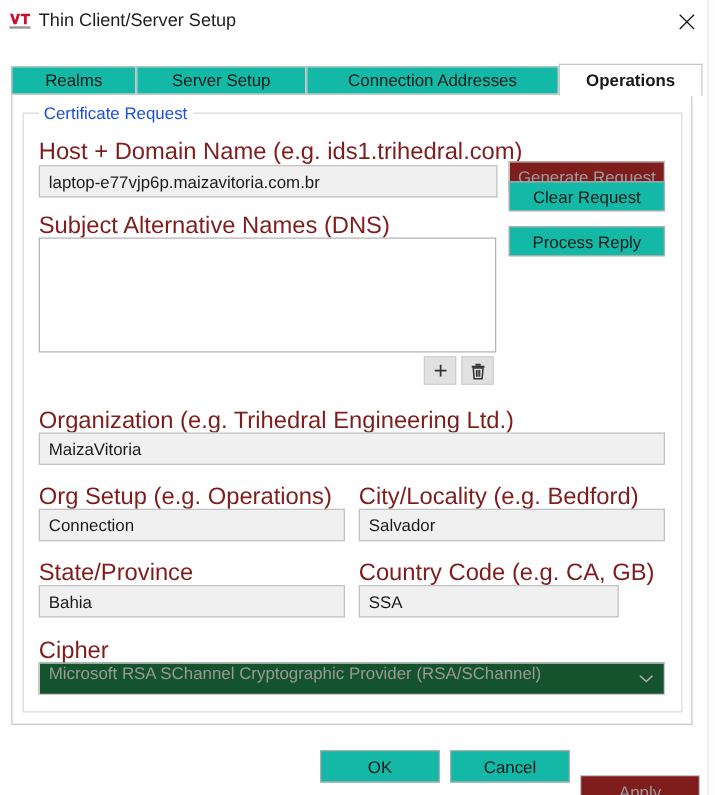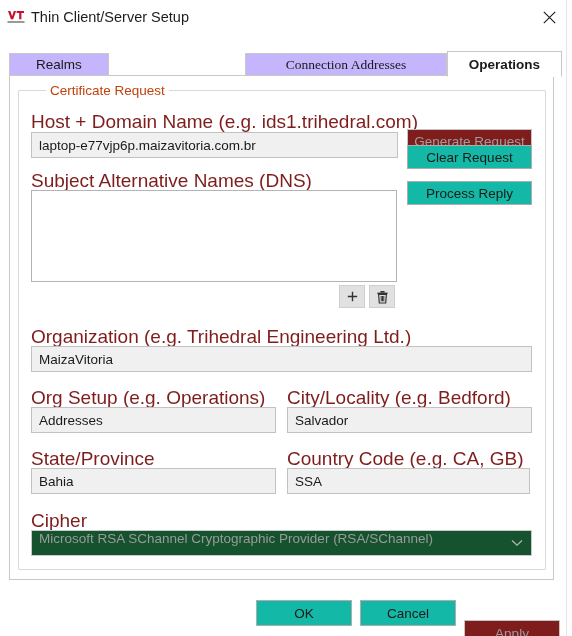--- a/index.html
+++ b/index.html
@@ -51,21 +51,21 @@
   .tabstrip {
     position: absolute;
     left: 9px; top: 51px;
     width: 545px; height: 25px;
   }
   .tab {
     position: absolute;
     top: 2px;
     height: 23px;
     box-sizing: border-box;
-    background: #c4b5fd;
+    background: #14b8a6;
     border: 1px solid #c8c8c8;
     display: flex;
     align-items: center;
     justify-content: center;
     font-size: 13.5px;
     color: #1a1a1a;
     cursor: default;
   }
   .tab.active {
     top: 0;
@@ -90,25 +90,25 @@
   .groupbox {
     position: absolute;
     left: 18px; top: 90px;
     width: 528px; height: 480px;
     box-sizing: border-box;
     border: 1px solid #d9d9d9;
     border-radius: 1px;
   }
   .group-title {
     position: absolute;
-    left: 46px; top: 83px;
+    left: 31px; top: 83px;
     background: #ffffff;
     padding: 0 4px;
     font-size: 13.5px;
-    color: #c2410c;
+    color: #1d4ed8;
     white-space: nowrap;
   }
 
   
   .lbl {
     position: absolute;
     font-size: 19px;
     color: #7f1d1d;
     white-space: nowrap;
   }
@@ -219,21 +219,24 @@
     <svg width="13" height="13" viewBox="0 0 13 13">
       <path d="M0.8 0.8 L12.2 12.2 M12.2 0.8 L0.8 12.2" stroke="#1a1a1a" stroke-width="1.1" fill="none"></path>
     </svg>
   </div>
 </div>
 
 <div class="tabstrip">
   <div class="tab" style="left:0px;width:100px;">
       <span>Realms</span>
     </div>
-  <div class="tab" style="left:236px;width:202px;font-family:Liberation Serif, serif;">
+  <div class="tab" style="left:100px;width:136px;">
+      <span>Server Setup</span>
+    </div>
+  <div class="tab" style="left:236px;width:202px;">
       <span>Connection Addresses</span>
     </div>
   <div class="tab active" style="left:438px;width:115px;">
       <span>Operations</span>
     </div>
 </div>
 
 <div class="tabpage"></div>
 
 <div class="groupbox"></div>
@@ -266,30 +269,30 @@
     <path d="M4.4 1 H8.6 V2.6 H4.4 Z" fill="#333333"></path>
     <path d="M2.6 4.3 H10.4 L9.7 13 H3.3 Z" fill="none" stroke="#333333" stroke-width="1.2"></path>
     <path d="M5.2 6 V11.3 M6.5 6 V11.3 M7.8 6 V11.3" stroke="#333333" stroke-width="1" fill="none"></path>
   </svg>
 </div>
 
 <div class="lbl" style="left:31px; top:326px;">Organization (e.g. Trihedral Engineering Ltd.)</div>
 <div class="tf" style="left:31px; top:346px; width:501px; height:26px;">MaizaVitoria</div>
 
 <div class="lbl" style="left:31px;  top:387px;">Org Setup (e.g. Operations)</div>
-<div class="tf" style="left:31px;  top:407px; width:245px; height:26px;">Addresses</div>
+<div class="tf" style="left:31px;  top:407px; width:245px; height:26px;">Connection</div>
 
 <div class="lbl" style="left:287px; top:387px;">City/Locality (e.g. Bedford)</div>
 <div class="tf" style="left:287px; top:407px; width:245px; height:26px;">Salvador</div>
 
 <div class="lbl" style="left:31px;  top:448px;">State/Province</div>
 <div class="tf" style="left:31px;  top:468px; width:245px; height:26px;">Bahia</div>
 
 <div class="lbl" style="left:287px; top:448px;">Country Code (e.g. CA, GB)</div>
-<div class="tf" style="left:287px; top:468px; width:243px; height:26px;">SSA</div>
+<div class="tf" style="left:287px; top:468px; width:208px; height:26px;">SSA</div>
 
 <div class="lbl" style="left:31px; top:510px;">Cipher</div>
 <div class="combo" style="left:31px; top:530px; width:501px; height:26px;">
   <span>Microsoft RSA SChannel Cryptographic Provider (RSA/SChannel)</span>
   <span class="combo-arrow">
     <svg width="12" height="8" viewBox="0 0 12 8">
       <path d="M1 1.6 L6 6.2 L11 1.6" stroke="#b4b4b4" stroke-width="1.3" fill="none"></path>
     </svg>
   </span>
 </div>

